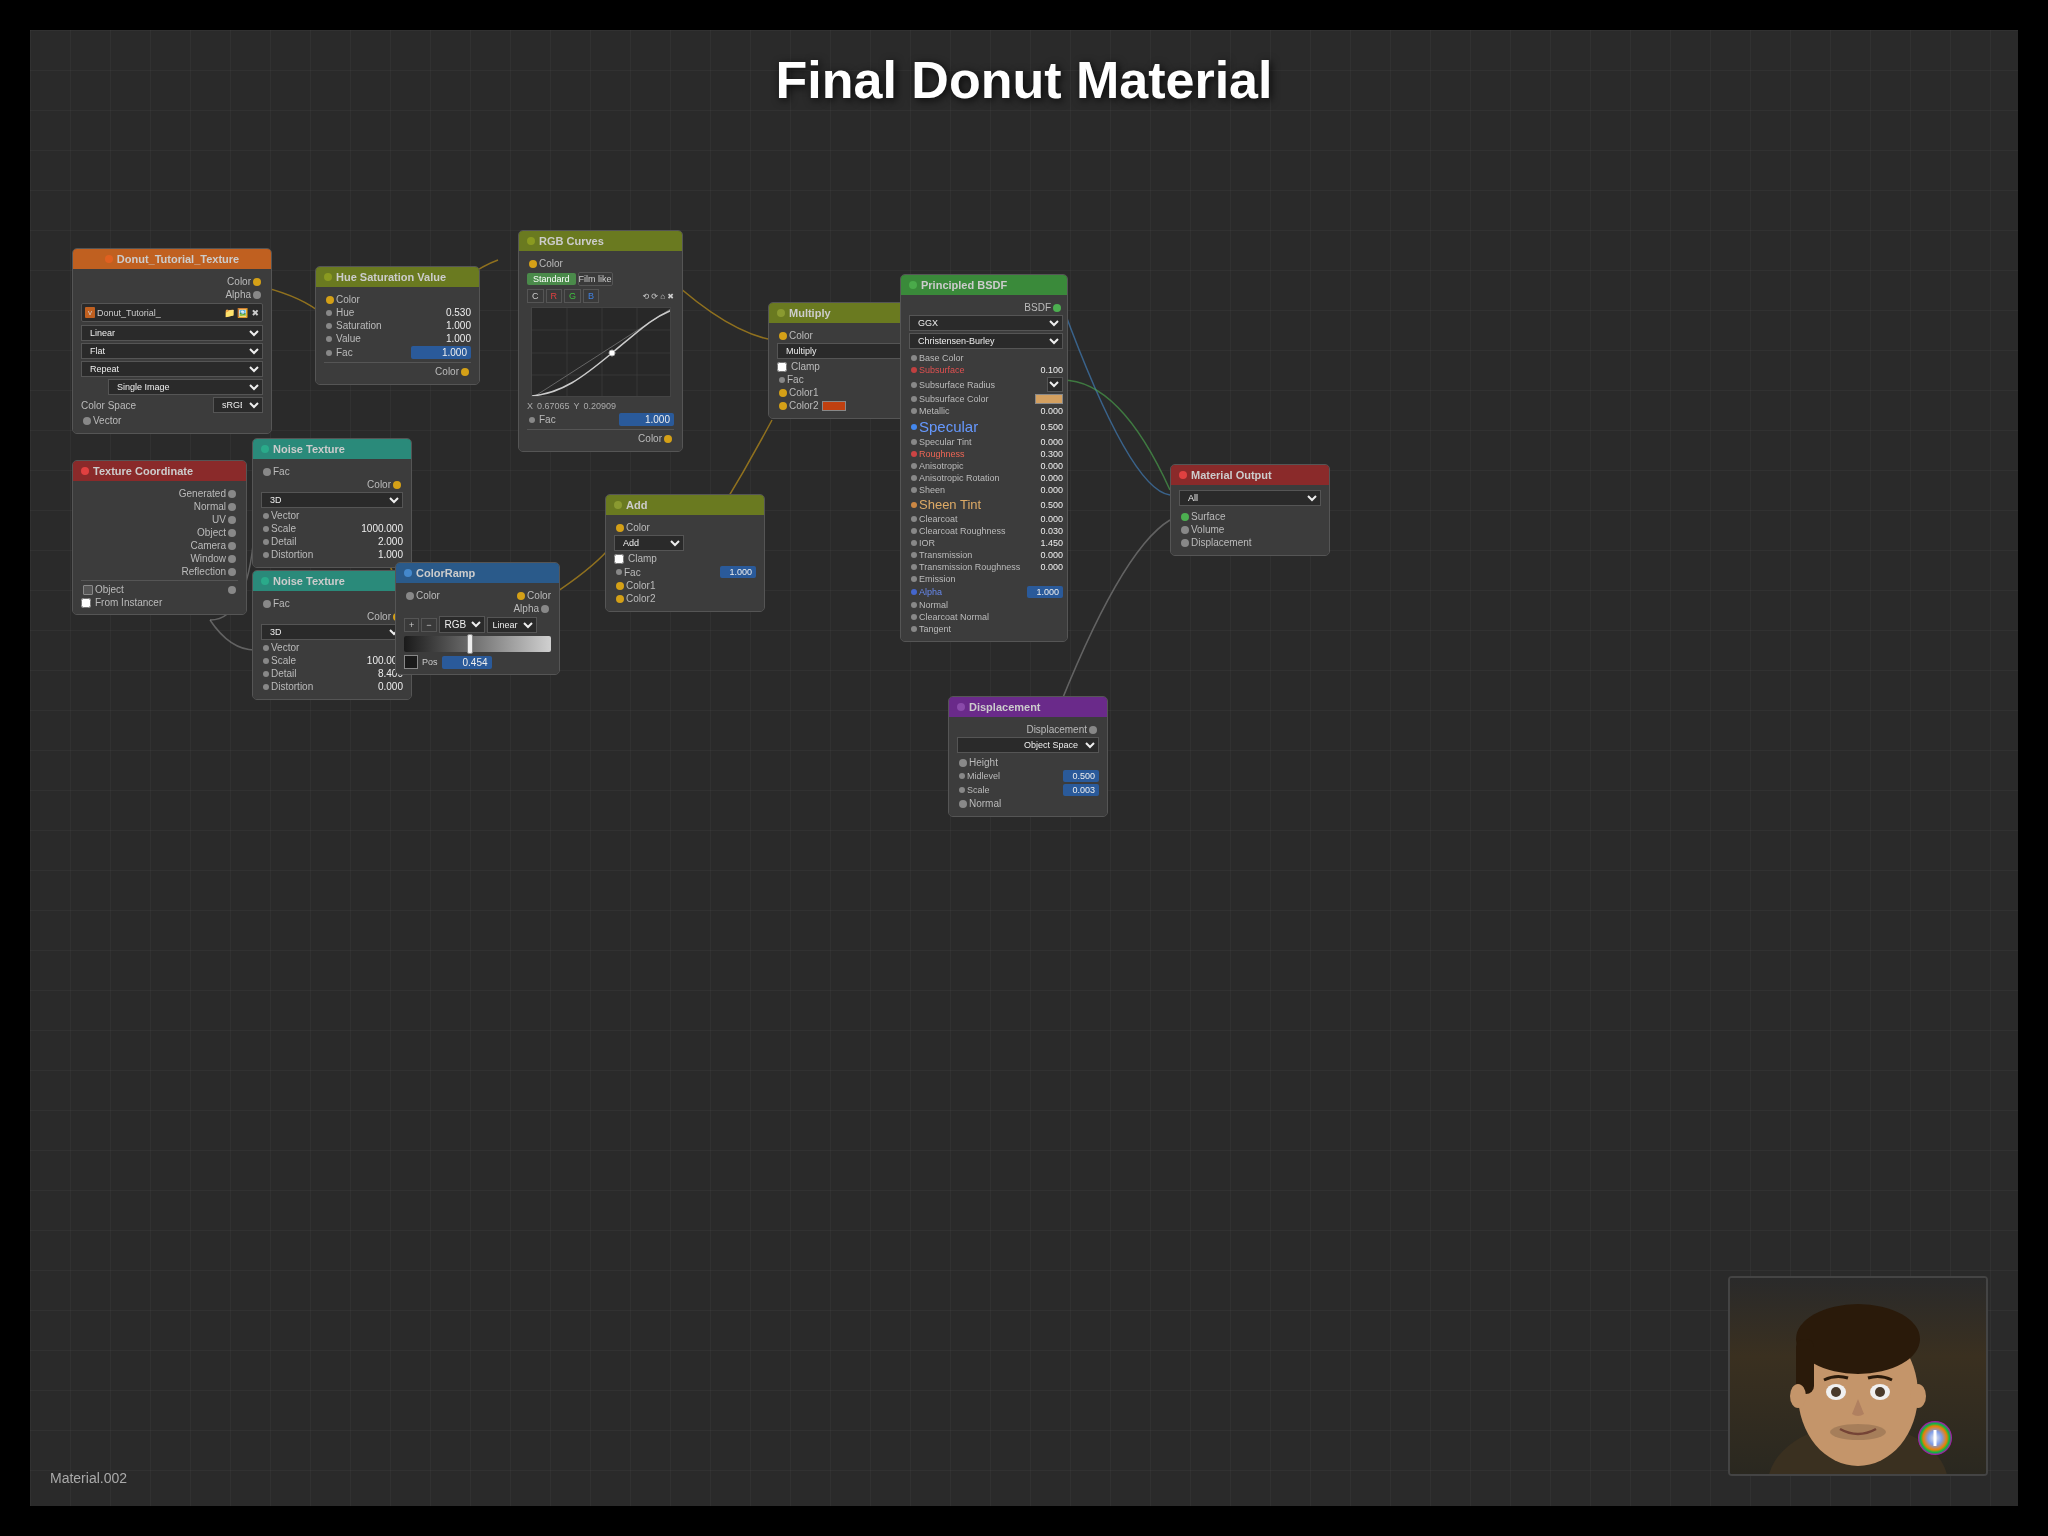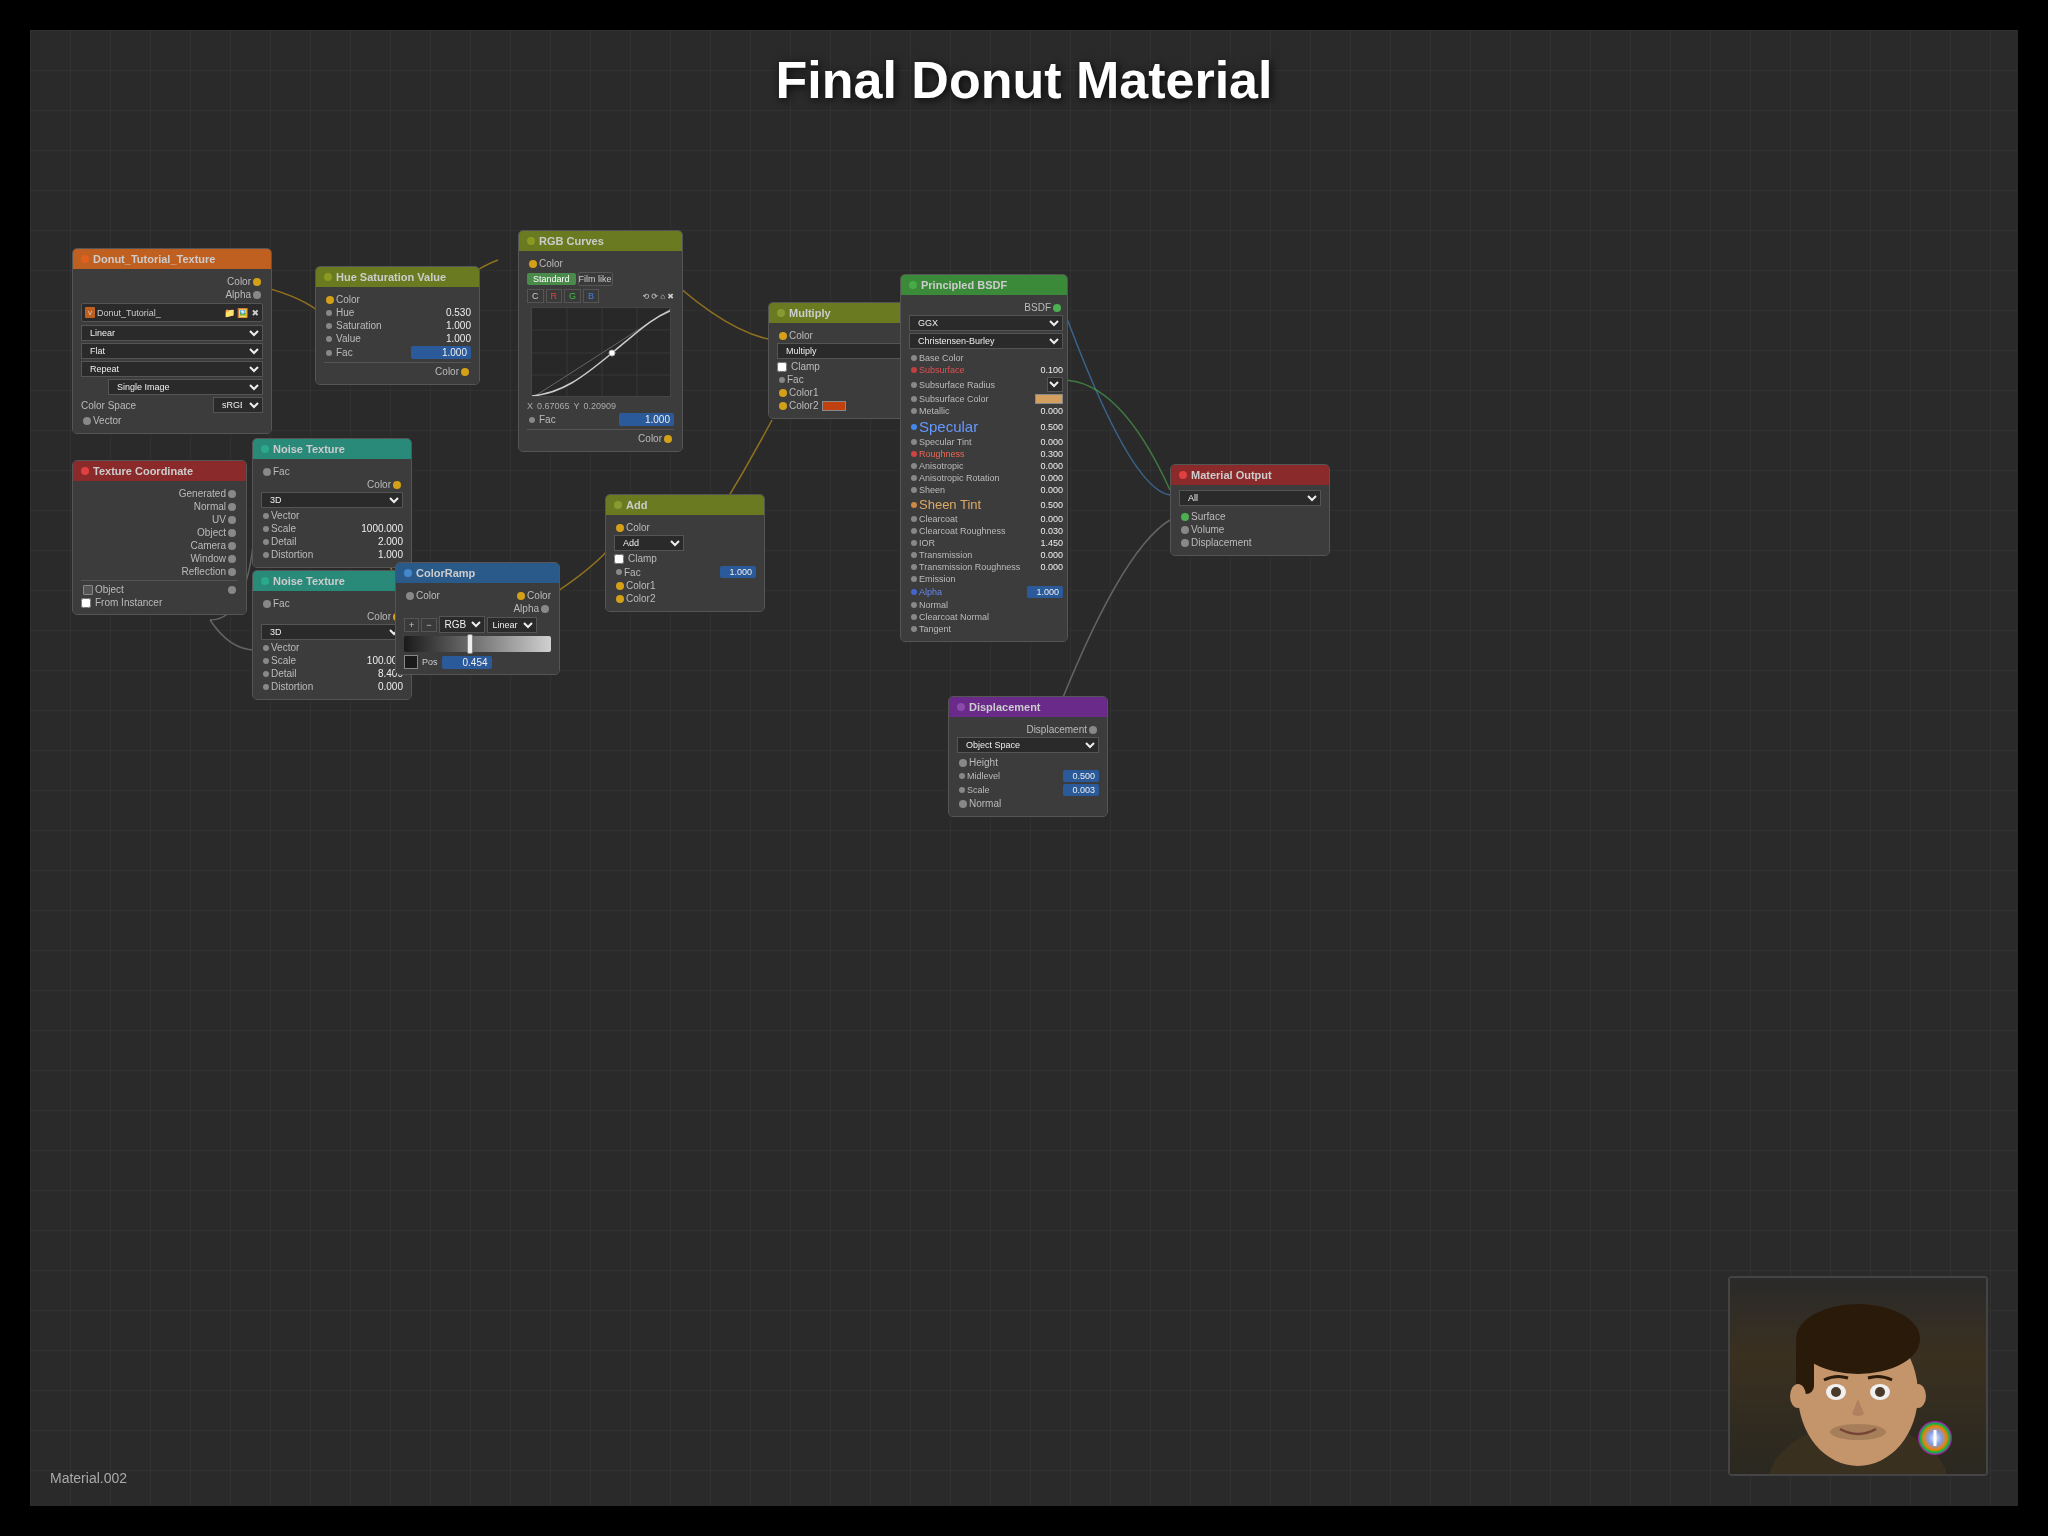--- a/index.html
+++ b/index.html
@@ -85,21 +85,21 @@
       width: 8px; height: 8px;
       border-radius: 50%;
       display: inline-block;
       margin: 0 2px;
     }
     .socket-yellow { background: #d4a017; }
     .socket-gray { background: #888; }
     .socket-green { background: #4caf50; }
 
     
-    .header-orange { background: #c06020; }
+    .header-orange { background: #c06020; justify-content: center; }
     .header-green { background: #3a8a3a; }
     .header-teal { background: #2a8a7a; }
     .header-olive { background: #6a7a20; }
     .header-blue { background: #2a5a8a; }
     .header-red { background: #8a2a2a; }
     .header-purple { background: #6a2a8a; }
     .dropdown {
       background: #2a2a2a;
       border: 1px solid #555;
       color: #eee;
@@ -765,21 +765,21 @@
   <div class="node" style="left: 918px; top: 666px; width: 150px;">
     <div class="node-header header-purple">
       <span class="dot" style="background:#8a4aaa;"></span>
       <span>Displacement</span>
     </div>
     <div class="node-body">
       <div class="row-socket-right">
         <span>Displacement</span>
         <span class="socket socket-gray"></span>
       </div>
-      <select class="dropdown" style="font-size:9px;margin-bottom:2px;"><option>Object Space</option></select>
+      <select class="dropdown" style="font-size:9px;margin-bottom:2px;text-align:right;"><option>Object Space</option></select>
       <div class="row-socket-left">
         <span class="socket socket-gray"></span>
         <span>Height</span>
       </div>
       <div class="node-row">
         <span class="socket socket-gray" style="width:6px;height:6px;"></span>
         <label style="font-size:9px;">Midlevel</label>
         <span class="blue-bar" style="width:36px;font-size:9px;">0.500</span>
       </div>
       <div class="node-row">

